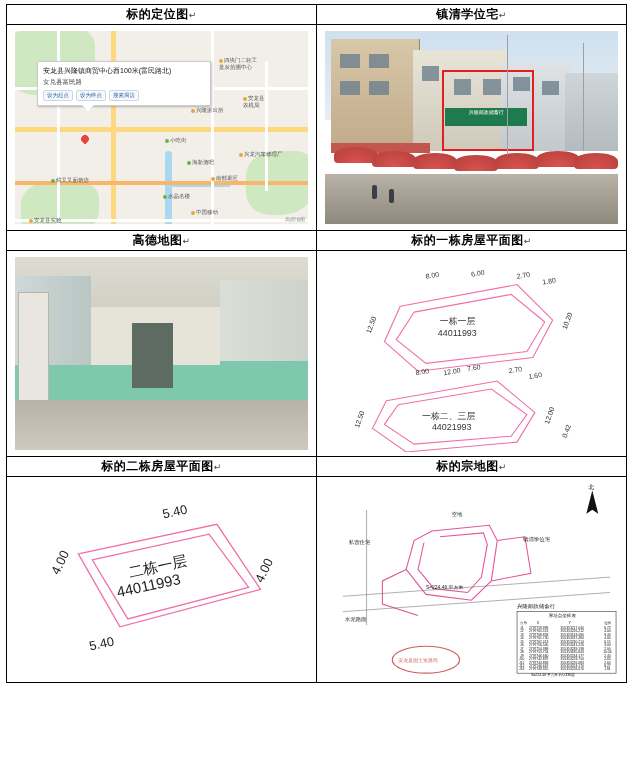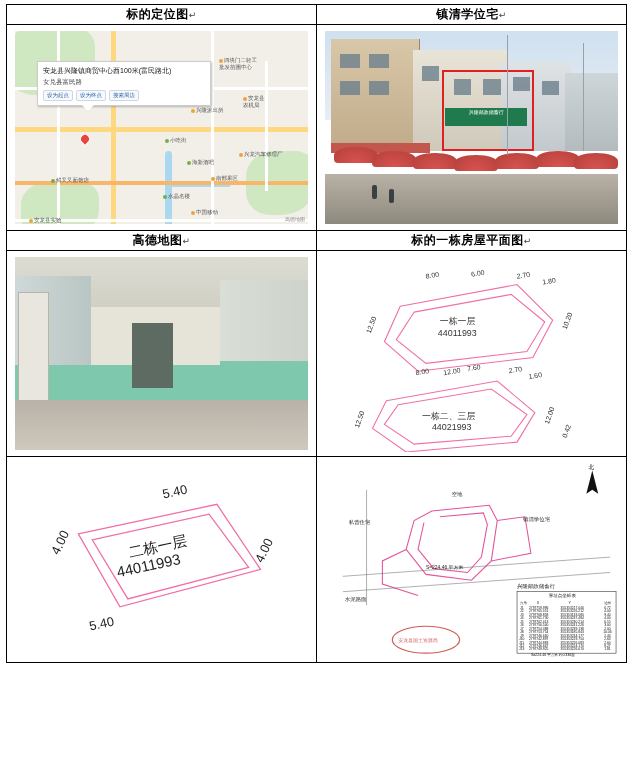--- a/index.html
+++ b/index.html
@@ -227,20 +227,28 @@
                 <text x="246" y="186" transform="rotate(-70 246 186)">0.42</text>
                 <text x="100" y="166" font-size="9">一栋二、三层</text>
                 <text x="110" y="178" font-size="9">44021993</text>
               </g>
             </svg>
           </div>
         </div>
       </td>
     </tr>
 
+    <tr>
+      <td class="cell capcell">
+        <div class="cap"><span>标的二栋房屋平面图</span><span class="pil">↵</span></div>
+      </td>
+      <td class="cell capcell">
+        <div class="cap"><span>标的宗地图</span><span class="pil">↵</span></div>
+      </td>
+    </tr>
     <tr>
 
       <td class="cell">
         <div class="imgbox">
           <div class="draw">
             <svg viewBox="0 0 300 200" preserveAspectRatio="none">
               <g fill="none" stroke="#f06fa8" stroke-width="1.3">
                 <polygon points="66,74 206,44 250,110 108,148"></polygon>
                 <polygon points="80,80 198,54 238,108 116,140"></polygon>
               </g>

